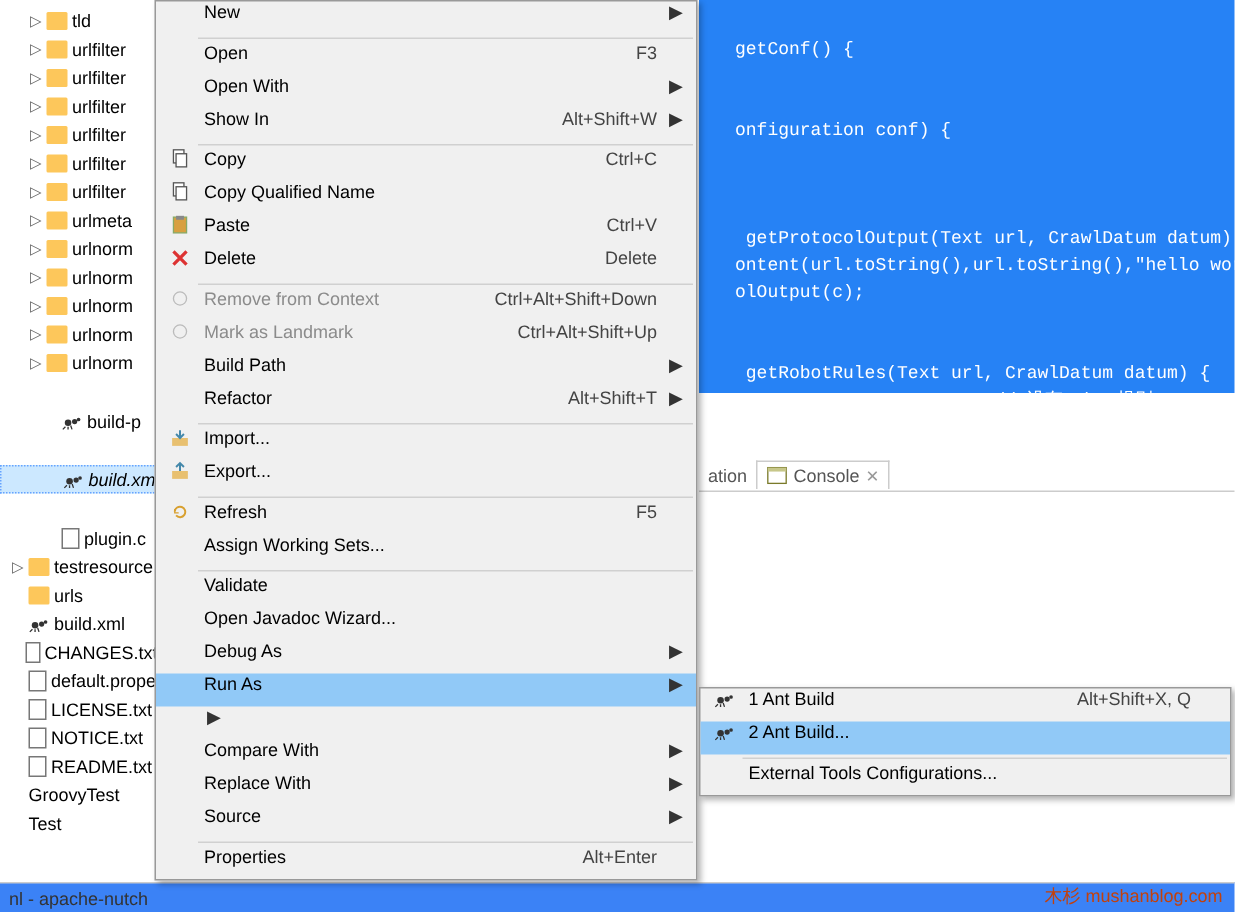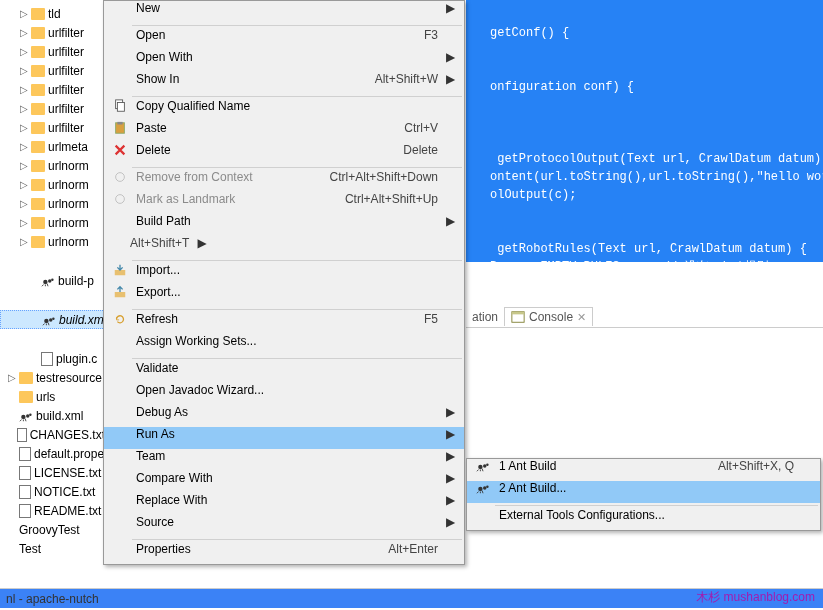--- a/index.html
+++ b/index.html
@@ -17,21 +17,21 @@
   .ant-icon svg { width: 14px; height: 14px; }
   
   .code-area { position: absolute; left: 466px; top: 0; width: 357px; height: 262px; background: #2682f5; color: #fff; font-family: Liberation Mono, monospace; padding: 24px; line-height: 18px; white-space: pre; overflow: hidden; }
   
   .tabbar { position: absolute; left: 466px; top: 306px; width: 357px; height: 22px; border-bottom: 1px solid #ccc; display: flex; align-items: center; }
   .tab { padding: 2px 6px; color: #555; display: flex; align-items: center; gap: 4px; }
   .tab.active { background: #fff; border: 1px solid #ccc; border-bottom: none; }
   .close-x { color: #999; font-size: 11px; }
   
   .status-bar { position: absolute; left: 0; bottom: 2px; width: 100%; height: 20px; background: #3b82f6; border-top: 1px solid #ccc; padding-left: 6px; line-height: 20px; color: #333; }
-  .watermark { position: absolute; right: 8px; bottom: 4px; color: #a21caf; font-family: "Microsoft YaHei", sans-serif; }
+  .watermark { position: absolute; right: 8px; bottom: 4px; color: #c2410c; font-family: "Microsoft YaHei", sans-serif; }
   
   .menu { position: absolute; background: #f0f0f0; border: 1px solid #999; box-shadow: 2px 2px 4px rgba(0,0,0,0.3); }
   .menu.main { left: 103px; top: 0; width: 362px; }
   .menu.sub { left: 466px; top: 458px; width: 355px; }
   .menu-item { height: 22px; display: flex; align-items: flex-start; padding: 0 6px; }
   .menu-item.hl { background: #91c9f7; }
   .menu-item.disabled .ml { color: #8b8b8b; }
   .mi-icon { width: 20px; display: flex; justify-content: center; }
   .ml { flex: 1; padding-left: 6px; color: #000; }
   .ms { color: #444; padding-right: 8px; }
@@ -254,20 +254,31 @@
       <span class="arrow">▶</span>
     </div>
     <div class="sep"></div>
     <div class="menu-item">
       <span class="mi-icon">
         <svg class="ico" viewBox="0 0 16 16">
           <rect x="3" y="1" width="8" height="10" fill="#fff" stroke="#555"></rect>
           <rect x="5" y="4" width="8" height="10" fill="#fff" stroke="#555"></rect>
         </svg>
       </span>
+      <span class="ml">Copy</span>
+      <span class="ms">Ctrl+C</span>
+      <span class="arrow"></span>
+    </div>
+    <div class="menu-item">
+      <span class="mi-icon">
+        <svg class="ico" viewBox="0 0 16 16">
+          <rect x="3" y="1" width="8" height="10" fill="#fff" stroke="#555"></rect>
+          <rect x="5" y="4" width="8" height="10" fill="#fff" stroke="#555"></rect>
+        </svg>
+      </span>
       <span class="ml">Copy Qualified Name</span>
       <span class="ms"></span>
       <span class="arrow"></span>
     </div>
     <div class="menu-item">
       <span class="mi-icon">
         <svg class="ico" viewBox="0 0 16 16">
           <rect x="3" y="2" width="10" height="12" fill="#d8a040" stroke="#8a6"></rect>
           <rect x="5" y="1" width="6" height="3" fill="#888"></rect>
         </svg>
@@ -308,20 +319,21 @@
       <span class="arrow"></span>
     </div>
     <div class="menu-item">
       <span class="mi-icon"></span>
       <span class="ml">Build Path</span>
       <span class="ms"></span>
       <span class="arrow">▶</span>
     </div>
     <div class="menu-item">
       <span class="mi-icon"></span>
+      <span class="ml">Refactor</span>
       <span class="ms">Alt+Shift+T</span>
       <span class="arrow">▶</span>
     </div>
     <div class="sep"></div>
     <div class="menu-item">
       <span class="mi-icon">
         <svg class="ico" viewBox="0 0 16 16">
           <rect x="2" y="8" width="12" height="6" fill="#e8c070"></rect>
           <path d="M8 2 L8 8 M5 5 L8 8 L11 5" stroke="#48a" fill="none" stroke-width="1.5"></path>
         </svg>
@@ -379,21 +391,20 @@
       <span class="arrow">▶</span>
     </div>
     <div class="menu-item hl">
       <span class="mi-icon"></span>
       <span class="ml">Run As</span>
       <span class="ms"></span>
       <span class="arrow">▶</span>
     </div>
     <div class="menu-item">
       <span class="mi-icon"></span>
-      <span class="ml">Team</span>
       <span class="ms"></span>
       <span class="arrow">▶</span>
     </div>
     <div class="menu-item">
       <span class="mi-icon"></span>
       <span class="ml">Compare With</span>
       <span class="ms"></span>
       <span class="arrow">▶</span>
     </div>
     <div class="menu-item">

